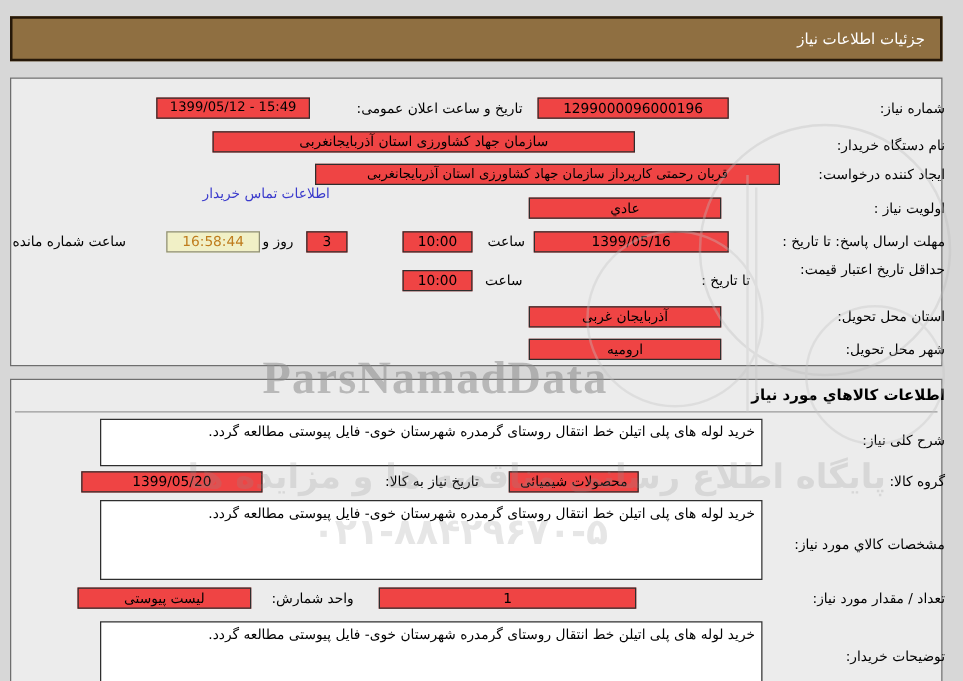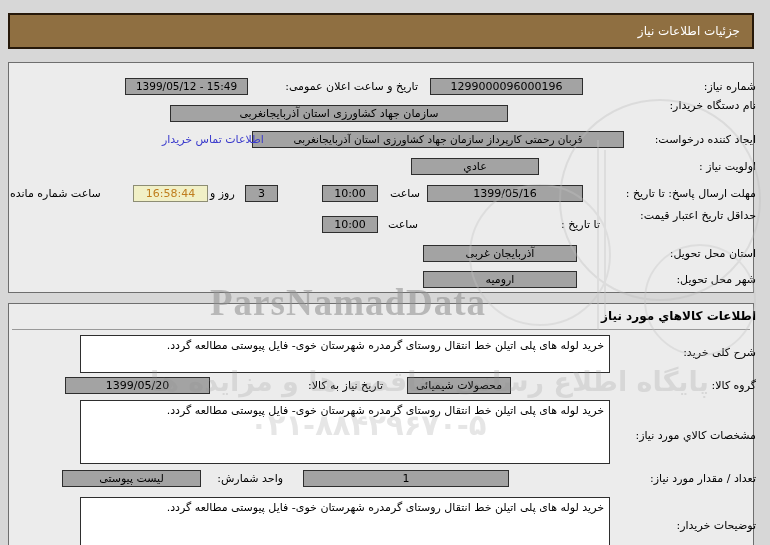--- a/index.html
+++ b/index.html
@@ -13,21 +13,21 @@
   .panel{position:absolute;left:8px;width:746px;background:#ececec;border:1px solid #6e6e6e;
          box-sizing:border-box;z-index:1;}
   #panel1{top:62px;height:231px;}
   #panel2{top:303px;height:250px;}
   
   .lbl{position:absolute;right:14px;font-size:11px;line-height:14px;white-space:nowrap;z-index:2;}
   .mid{position:absolute;font-size:11px;line-height:14px;white-space:nowrap;z-index:2;}
   .wrap2{white-space:normal;width:118px;text-align:right;}
   .bold{font-weight:bold;font-size:12px;}
   
-  .field{position:absolute;height:17px;background:#a3a3a3;border:1px solid #2e2e2e;box-sizing:border-box;
+  .field{position:absolute;height:17px;background:#ef4444;border:1px solid #2e2e2e;box-sizing:border-box;
          font-size:11px;line-height:15px;padding:0 4px;white-space:nowrap;overflow:hidden;z-index:2;}
   .center{text-align:center;}
   .right{text-align:center;}
   .ltr{direction:ltr;}
   .small{font-size:10.5px;}
   .ta{position:absolute;background:#fff;border:1px solid #2e2e2e;box-sizing:border-box;
       font-size:11px;line-height:15px;padding:2px 5px;text-align:right;overflow:hidden;z-index:2;}
   .countdown{background:#f1f0c6;color:#bf7d1e;border:1px solid #8d8d74;}
   .link{position:absolute;font-size:11px;color:#3a3acc;white-space:nowrap;z-index:2;cursor:pointer;}
   .divider{position:absolute;left:12px;top:329px;width:738px;height:1px;background:#999;z-index:2;}
@@ -45,29 +45,29 @@
 
   <div class="titlebar">جزئیات اطلاعات نیاز</div>
 
   <div class="panel" id="panel1"></div>
 
   <div class="lbl" style="top:80px">شماره نیاز:</div>
   <div class="field right ltr" style="left:430px;top:78px;width:153px">1299000096000196</div>
   <div class="mid" style="right:352px;top:80px">تاریخ و ساعت اعلان عمومی:</div>
   <div class="field center ltr small" style="left:125px;top:78px;width:123px">1399/05/12 - 15:49</div>
 
-  <div class="lbl" style="top:99px">نام دستگاه خریدار:</div>
+  <div class="lbl" style="top:110px">نام دستگاه خریدار:</div>
   <div class="field right" style="left:170px;top:105px;width:338px">سازمان جهاد کشاورزی استان آذربایجانغربی</div>
 
   <div class="lbl" style="top:133px">ایجاد کننده درخواست:</div>
   <div class="field right small" style="left:252px;top:131px;width:372px">قربان  رحمتی  کارپرداز سازمان جهاد کشاورزی استان آذربایجانغربی</div>
-  <div class="link" style="left:162px;top:133px">اطلاعات تماس خریدار</div>
+  <div class="link" style="left:162px;top:148px">اطلاعات تماس خریدار</div>
 
   <div class="lbl" style="top:160px">اولویت نیاز :</div>
-  <div class="field right" style="left:411px;top:158px;width:128px">عادي</div>
+  <div class="field right" style="left:423px;top:158px;width:154px">عادي</div>
 
   <div class="lbl" style="top:187px">مهلت ارسال پاسخ: تا تاریخ :</div>
   <div class="field center ltr" style="left:427px;top:185px;width:156px">1399/05/16</div>
   <div class="mid" style="left:390px;top:187px">ساعت</div>
   <div class="field center ltr" style="left:322px;top:185px;width:56px">10:00</div>
   <div class="field center ltr" style="left:245px;top:185px;width:33px">3</div>
   <div class="mid" style="left:210px;top:187px">روز و</div>
   <div class="field center ltr countdown" style="left:133px;top:185px;width:75px">16:58:44</div>
   <div class="mid" style="left:10px;top:187px">ساعت شماره مانده</div>
 
@@ -78,21 +78,21 @@
 
   <div class="lbl" style="top:247px">استان محل تحویل:</div>
   <div class="field right" style="left:423px;top:245px;width:154px">آذربایجان غربی</div>
   <div class="lbl" style="top:273px">شهر محل تحویل:</div>
   <div class="field right" style="left:423px;top:271px;width:154px">ارومیه</div>
 
   <div class="panel" id="panel2"></div>
   <div class="lbl bold" style="top:309px">اطلاعات کالاهاي مورد نیاز</div>
   <div class="divider"></div>
 
-  <div class="lbl" style="top:346px">شرح کلی خرید:</div>
+  <div class="lbl" style="top:346px">شرح کلی نیاز:</div>
   <div class="ta" style="left:80px;top:335px;width:530px;height:38px">خرید لوله های پلی اتیلن خط انتقال روستای گرمدره شهرستان خوی- فایل پیوستی مطالعه گردد.</div>
 
   <div class="lbl" style="top:379px">گروه کالا:</div>
   <div class="field right" style="left:407px;top:377px;width:104px">محصولات شیمیائی</div>
   <div class="mid" style="right:387px;top:379px">تاریخ نیاز به کالا:</div>
   <div class="field right ltr" style="left:65px;top:377px;width:145px">1399/05/20</div>
 
   <div class="lbl" style="top:429px">مشخصات کالاي مورد نیاز:</div>
   <div class="ta" style="left:80px;top:400px;width:530px;height:64px">خرید لوله های پلی اتیلن خط انتقال روستای گرمدره شهرستان خوی- فایل پیوستی مطالعه گردد.</div>
 

